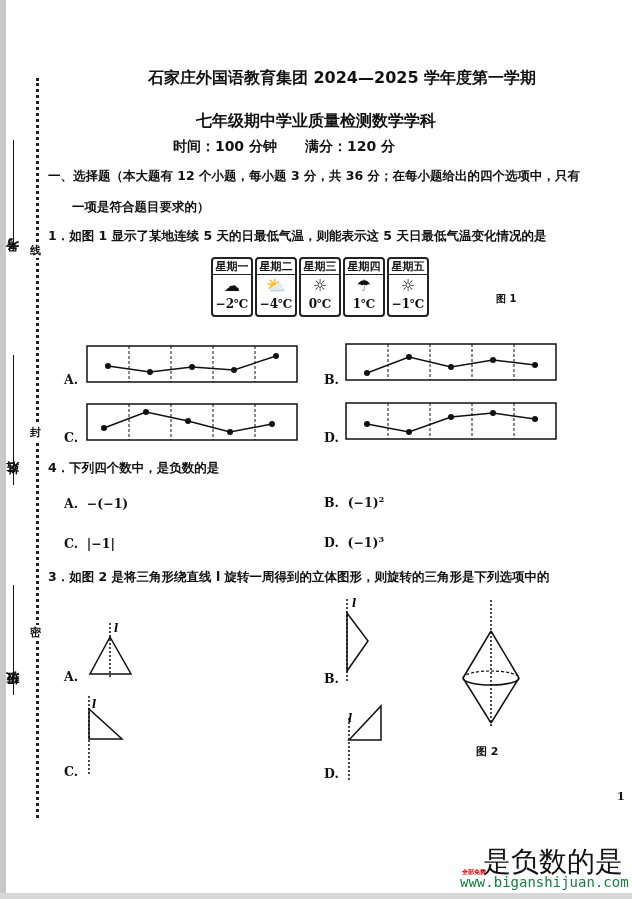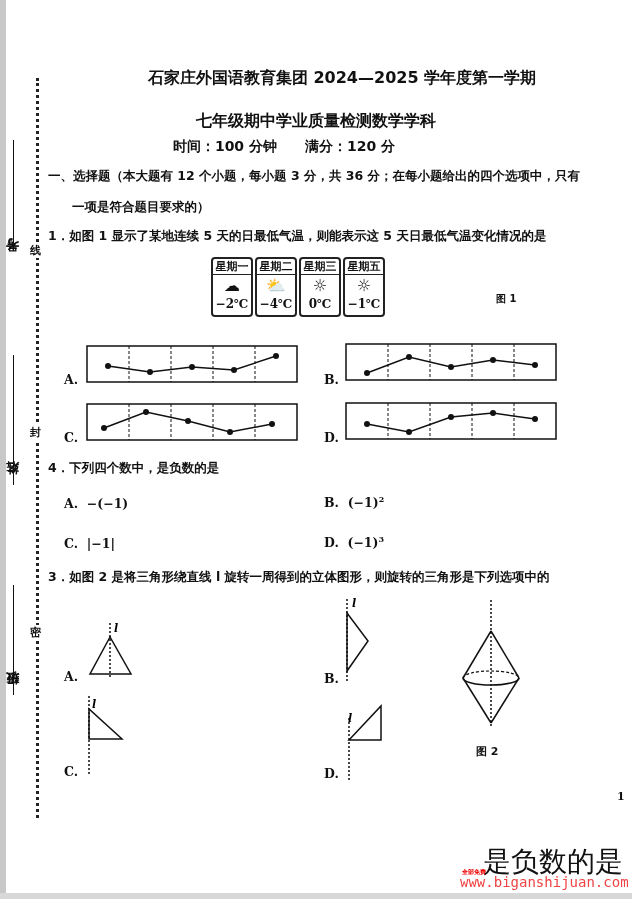--- a/index.html
+++ b/index.html
@@ -18,21 +18,21 @@
   .txt { position:absolute; font-family:"DejaVu Sans",sans-serif; font-weight:bold; font-size:12.5px; white-space:nowrap; }
   .opt { position:absolute; font-family:"DejaVu Serif",serif; font-weight:bold; font-size:12.5px; white-space:nowrap; }
   .wx { position:absolute; top:257px; left:211px; display:flex; gap:2px; }
   .day { width:42px; height:60px; border:2px solid #222; border-radius:4px; display:flex; flex-direction:column; align-items:center; box-sizing:border-box; }
   .dayname { font-family:"DejaVu Sans",sans-serif; font-size:11px; font-weight:bold; border-bottom:1.5px solid #222; width:100%; text-align:center; line-height:15px; }
   .dayicon { height:22px; font-size:16px; line-height:22px; }
   .daytemp { font-family:"DejaVu Serif",serif; font-weight:bold; font-size:12px; }
   .fig1 { position:absolute; left:450px; top:292px; font-family:"DejaVu Sans",sans-serif; font-weight:bold; font-size:10px;padding-left:46px; }
   .chart { position:absolute; }
   .wm1 { position:absolute; left:483px; top:843px; font-family:"DejaVu Sans",sans-serif; font-size:28px; color:#111; }
-  .wm2 { position:absolute; left:460px; top:874px; font-family:"DejaVu Sans Mono",monospace; font-size:14px; color:#ef4444; }
+  .wm2 { position:absolute; left:460px; top:874px; font-family:"DejaVu Sans Mono",monospace; font-size:14px; color:#15803d; }
   .wm3 { position:absolute; left:462px; top:868px; font-family:"DejaVu Sans",sans-serif; font-size:6px; color:#e00; font-weight:bold; }
   .pagenum { position:absolute; left:617px; top:790px; font-family:"DejaVu Serif",serif; font-weight:bold; font-size:11px; }
   sup { font-size:8px; }
 </style>
 </head>
 <body>
 
 <div class="leftbar"></div>
 <div class="bottombar"></div>
 
@@ -64,20 +64,25 @@
   </div>
   <div class="day">
     <div class="dayname">星期二</div>
     <div class="dayicon">⛅</div>
     <div class="daytemp">−4℃</div>
   </div>
   <div class="day">
     <div class="dayname">星期三</div>
     <div class="dayicon">☼</div>
     <div class="daytemp">0℃</div>
+  </div>
+  <div class="day">
+    <div class="dayname">星期四</div>
+    <div class="dayicon">☂</div>
+    <div class="daytemp">1℃</div>
   </div>
   <div class="day">
     <div class="dayname">星期五</div>
     <div class="dayicon">☼</div>
     <div class="daytemp">−1℃</div>
   </div>
 </div>
 <div class="fig1">图 1</div>
 
 <div class="opt" style="left:64px;top:372px">A.</div>

